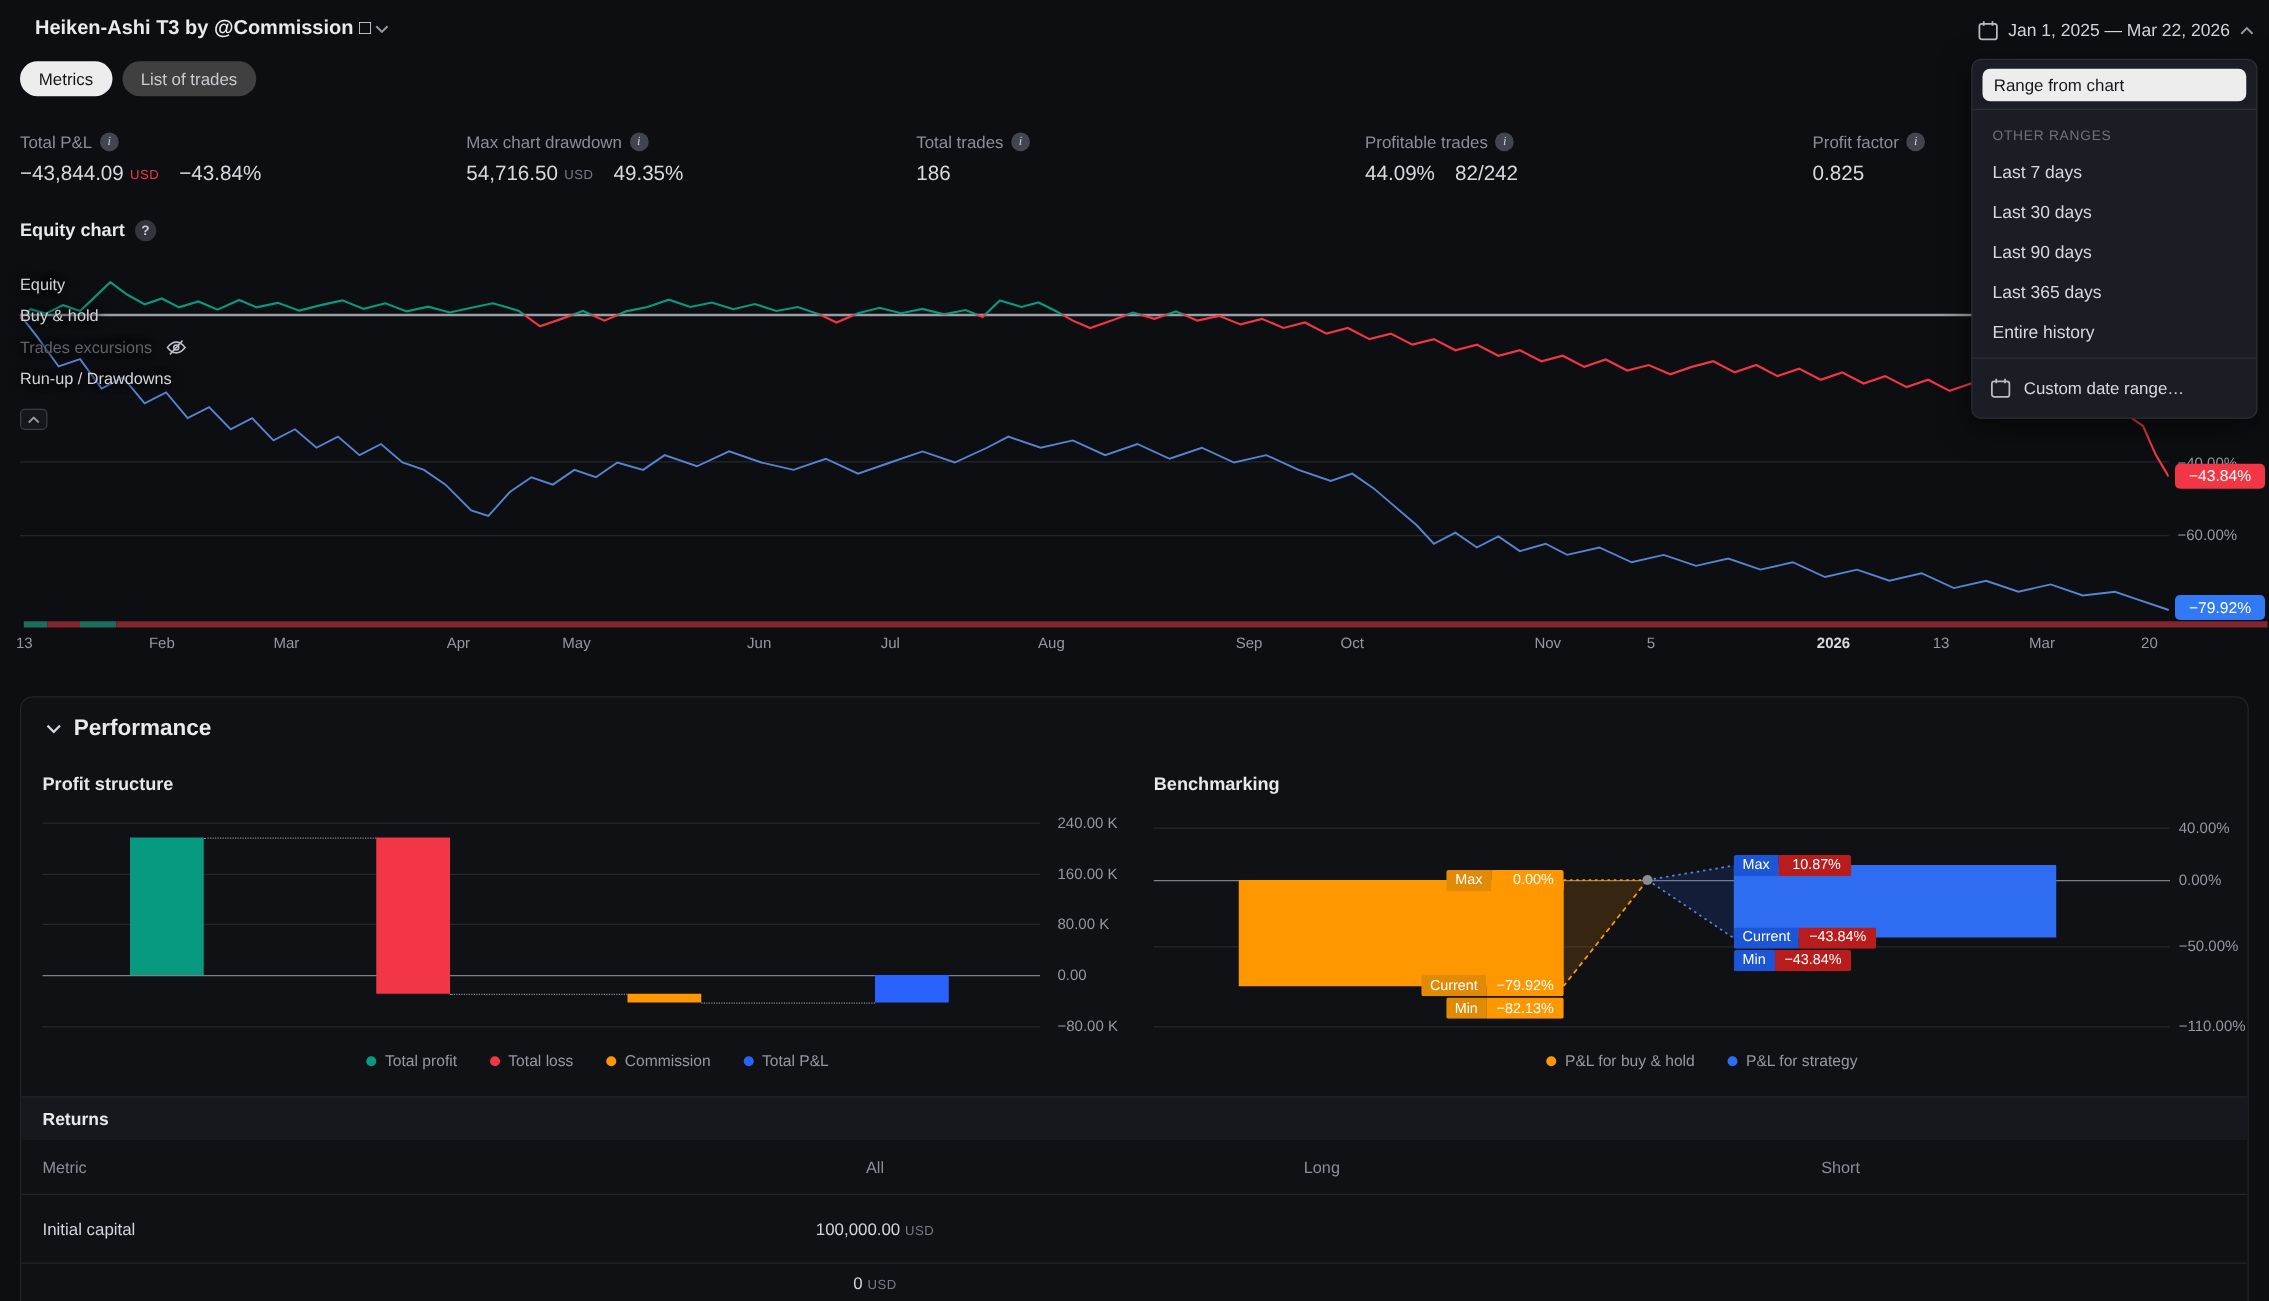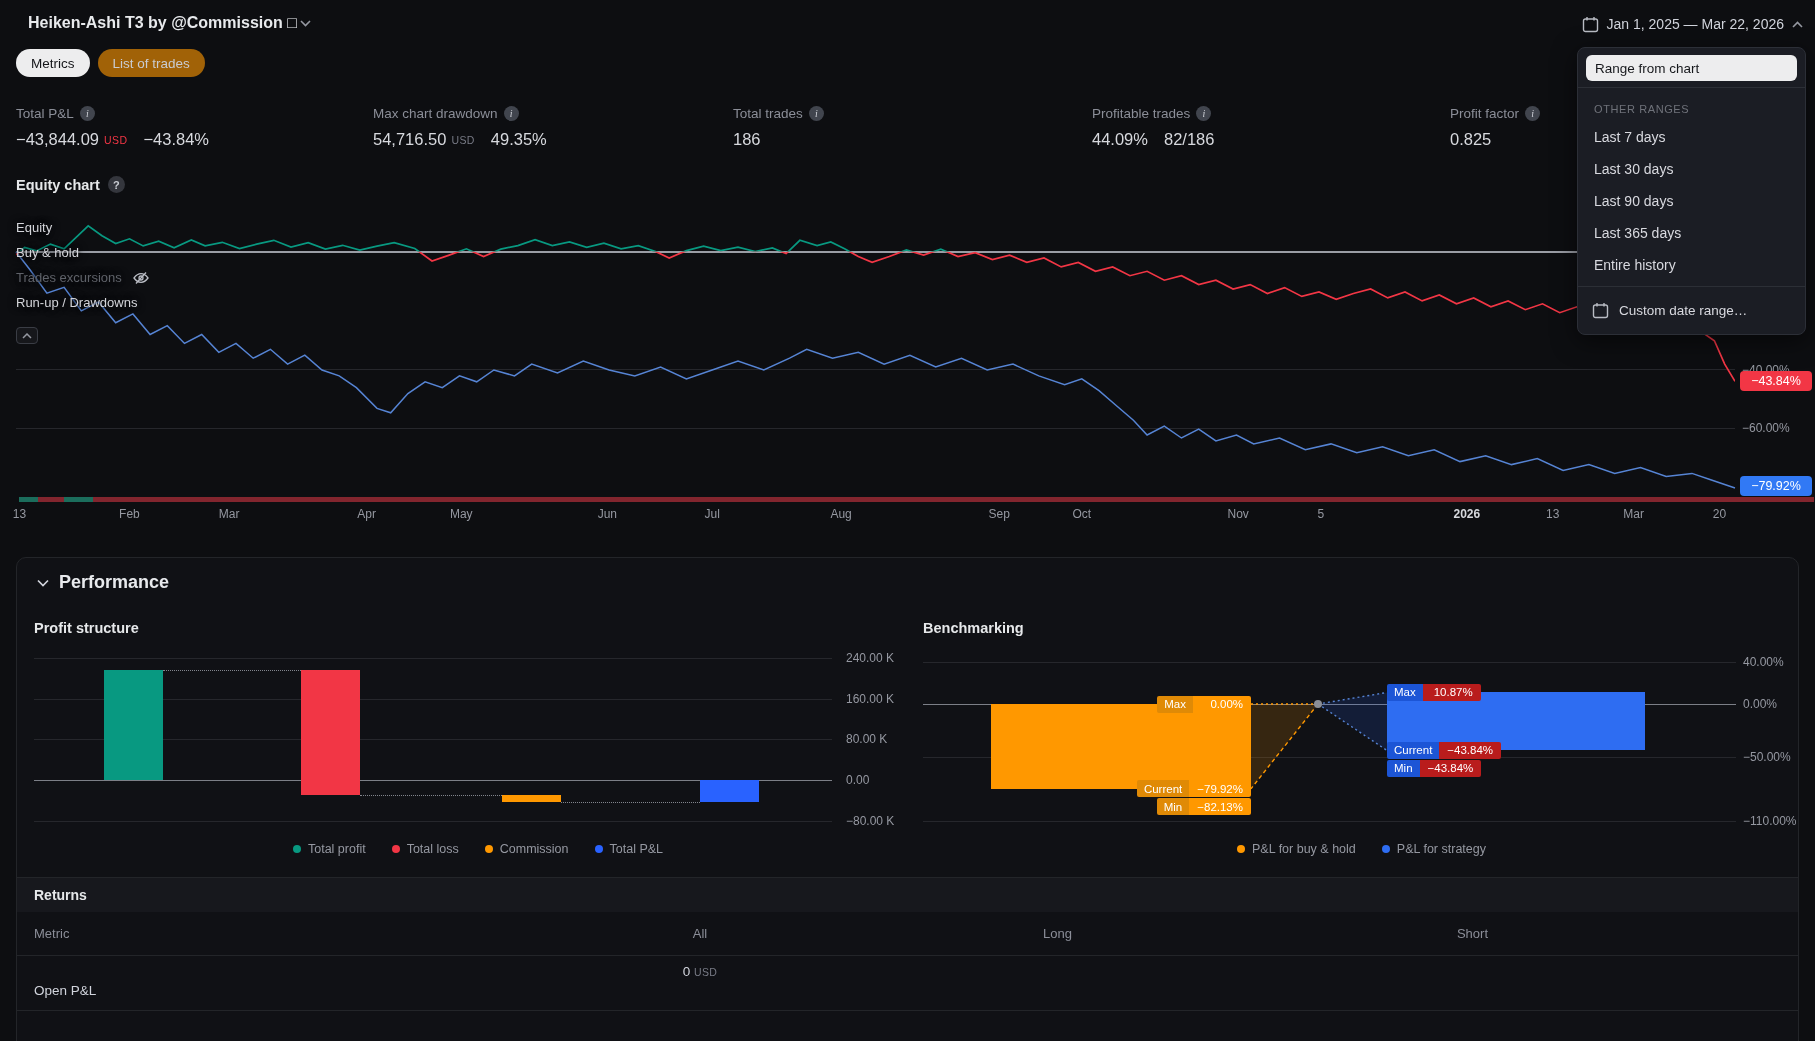--- a/index.html
+++ b/index.html
@@ -12,21 +12,21 @@
   .strategy-title { position:absolute; left:28px; top:14px; font-size:16px; font-weight:bold; color:#e8eaed; }
   .title-caret { position:absolute; top:20px; color:#9598a1; }
   .date-control { position:absolute; right:12px; top:10px; height:28px; display:flex; align-items:center; gap:8px; color:#d1d4dc; font-size:14px; cursor:pointer; }
   .icon-cal { width:17px; height:17px; }
   .chev { width:11px; height:7px; }
 
   
   .tabs { position:absolute; left:16px; top:49px; display:flex; gap:8px; }
   .pill { height:28px; border-radius:999px; padding:0 15px; display:flex; align-items:center; font-size:13.5px; cursor:pointer; }
   .pill.active { background:#ededee; color:#141519; }
-  .pill.inactive { background:#a16207; color:#c9cbd1; }
+  .pill.inactive { background:#404040; color:#c9cbd1; }
 
   
   .metric { position:absolute; top:104px; }
   .metric .mlabel { font-size:13.5px; color:#8b8e98; display:flex; align-items:center; gap:6px; height:18px; }
   .metric .mvalue { margin-top:8px; font-size:16.5px; color:#d7d9de; display:flex; align-items:center; gap:5px; }
   .metric .mvalue .sep { width:6px; }
   .unit { font-size:10.5px; color:#787b86; letter-spacing:.4px; }
   .neg, .neg .unit { color:#f23645; }
   .info-i { width:15px; height:15px; border-radius:50%; background:#41454e; color:#cfd2d8; font-size:10px; display:inline-flex; align-items:center; justify-content:center; font-style:italic; font-family:"Liberation Serif",serif; }
   .info-i::after { content:"i"; }
@@ -162,21 +162,21 @@
       </div>
   </div>
   <div class="metric" style="left:1092px">
     <div class="mlabel">
         <span>Profitable trades</span>
         <span class="info-i"></span>
       </div>
     <div class="mvalue">
         <span>44.09%</span>
         <span class="sep"></span>
-        <span>82/186</span>
+        <span>82/242</span>
       </div>
   </div>
   <div class="metric" style="left:1450px">
     <div class="mlabel">
         <span>Profit factor</span>
         <span class="info-i"></span>
       </div>
     <div class="mvalue">
         <span>0.825</span>
       </div>
@@ -390,20 +390,26 @@
 
     <div class="returns-bar">Returns</div>
     <div class="rtable">
       <div class="rrow head">
         <div class="rcell-metric">Metric</div>
         <div class="rcell-c">All</div>
         <div class="rcell-c">Long</div>
         <div class="rcell-c">Short</div>
       </div>
       <div class="rrow body">
+        <div class="rcell-metric">Initial capital</div>
+        <div class="rcell-c"><span>100,000.00</span> <span class="unit">USD</span></div>
+        <div class="rcell-c"></div>
+          <div class="rcell-c"></div>
+      </div>
+      <div class="rrow body">
         <div class="rcell-metric" style="padding-top:14px">Open P&amp;L</div>
         <div class="rcell-c" style="align-self:start; padding-top:8px"><span>0</span> <span class="unit">USD</span></div>
         <div class="rcell-c"></div>
           <div class="rcell-c"></div>
       </div>
     </div>
   </div>
 
 </div>
 

